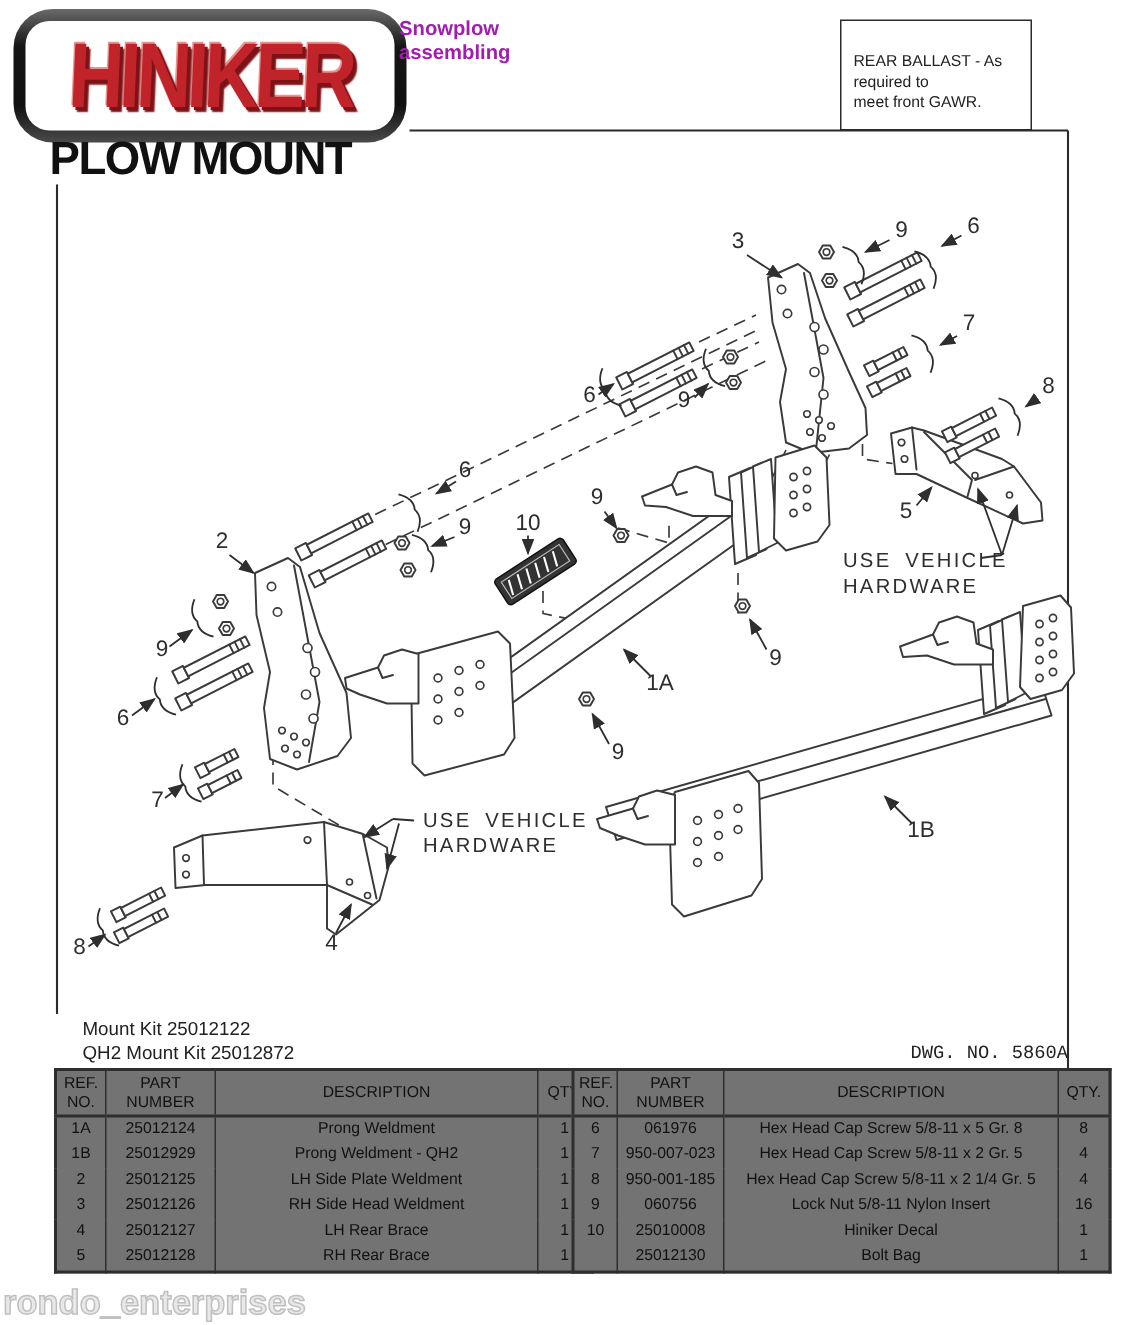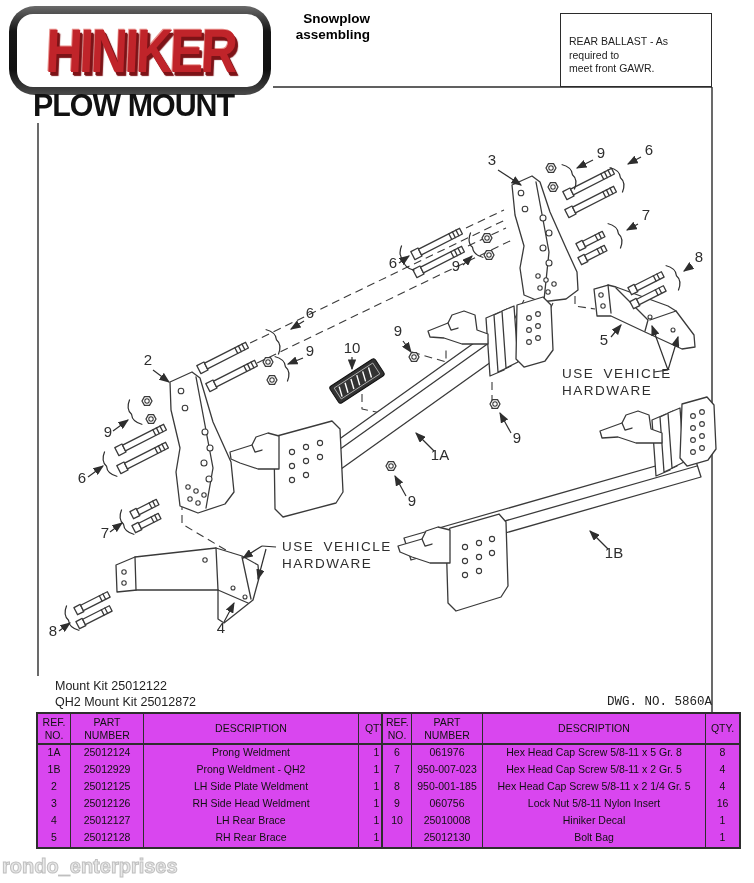--- a/index.html
+++ b/index.html
@@ -8,49 +8,49 @@
   
   .logo{position:absolute;left:9px;top:6px;width:262px;height:89px;
         background:linear-gradient(#6a6a6a,#161616 28%,#101010 72%,#4a4a4a);
         border-radius:26px;padding:8px;box-sizing:border-box;}
   .logo-inner{width:100%;height:100%;background:#fff;border-radius:16px;
         display:flex;align-items:center;justify-content:center;overflow:hidden;}
   .logo-text{font-size:52px;font-weight:bold;letter-spacing:-3px;color:#c0242a;
         transform:scale(.98,1.18) skewX(-3deg);
         text-shadow:2px 2px 0 #7d1317,3px 3px 1px #7d1317,-1px -1px 0 #e9938f;}
   
-  .subtitle{position:absolute;left:266px;top:11px;width:104px;text-align:right;
-        font-size:13.5px;font-weight:bold;color:#000000;line-height:16px;}
+  .subtitle{position:absolute;left:266px;top:11px;width:104px;text-align:left;
+        font-size:13.5px;font-weight:bold;color:#a21caf;line-height:16px;}
   .page-title{position:absolute;left:33px;top:88px;font-size:31px;font-weight:bold;
         letter-spacing:-1px;color:#111;transform:scaleX(.98);transform-origin:left;}
-  .ballast-box{position:absolute;left:560px;top:13px;width:152px;height:74px;
+  .ballast-box{position:absolute;left:560px;top:13px;width:128px;height:74px;
         border:1.6px solid #2b2b2b;box-sizing:border-box;padding:21px 7px 0 8px;
         font-size:10.5px;line-height:13.5px;color:#222;}
   
   .mount-kit1{position:absolute;left:55px;top:679px;font-size:12.5px;color:#222;}
   .mount-kit2{position:absolute;left:55px;top:695px;font-size:12.5px;color:#222;}
   .dwg-no{position:absolute;left:520px;top:695px;width:192px;text-align:right;
         font-size:12.5px;color:#222;font-family:Liberation Mono, monospace;}
   
   table.parts{position:absolute;top:712px;border-collapse:collapse;table-layout:fixed;
-        font-size:10.5px;color:#111;background:#d946ef;border:2px solid #2e2e2e;}
+        font-size:10.5px;color:#111;background:#737373;border:2px solid #2e2e2e;}
   table.parts th,table.parts td{border-left:1px solid #2e2e2e;border-right:1px solid #2e2e2e;
         padding:1px 3px;line-height:13px;overflow:hidden;white-space:nowrap;}
   table.parts th{border-bottom:2px solid #2e2e2e;font-weight:normal;text-align:center;
         height:27px;vertical-align:middle;}
   table.parts td{height:15px;vertical-align:top;text-align:center;}
   table.parts td:nth-child(1),table.parts td:nth-child(4){text-align:center;}
   .t-left{left:36px;width:341px;}
   .t-right{left:381px;width:339px;}
   .t-left  th:nth-child(1){width:26px}.t-left  th:nth-child(2){width:66px}
   .t-left  th:nth-child(3){width:208px}.t-left  th:nth-child(4){width:29px}
   .t-right th:nth-child(1){width:22px}.t-right th:nth-child(2){width:64px}
   .t-right th:nth-child(3){width:216px}.t-right th:nth-child(4){width:27px}
   
-  .watermark{position:absolute;left:2px;top:855px;font-size:20px;font-weight:bold;
+  .watermark{position:absolute;left:2px;top:855px;font-size:23px;font-weight:bold;
         color:#e8e8e8;-webkit-text-stroke:1px #bfbfbf;letter-spacing:0;}
   
   svg.diagram{position:absolute;left:0;top:0;}
   .ln{stroke:#3a3a3a;stroke-width:1.3;fill:none;stroke-linejoin:round;stroke-linecap:round;}
   .part{stroke:#3a3a3a;stroke-width:1.3;fill:#fff;stroke-linejoin:round;}
   .hole{stroke:#3a3a3a;stroke-width:1.1;fill:#fff;}
   .dash{stroke:#3a3a3a;stroke-width:1.1;fill:none;stroke-dasharray:8 5;stroke-linejoin:round;}
   .frame{stroke:#2b2b2b;stroke-width:1.4;}
   .co{font-size:15px;fill:#2e2e2e;text-anchor:middle;font-family:"Liberation Sans",sans-serif;}
   .ann{font-size:13.5px;fill:#2e2e2e;letter-spacing:1.5px;word-spacing:4px;

